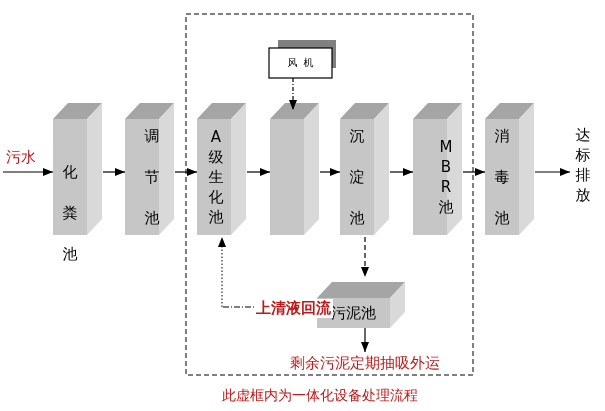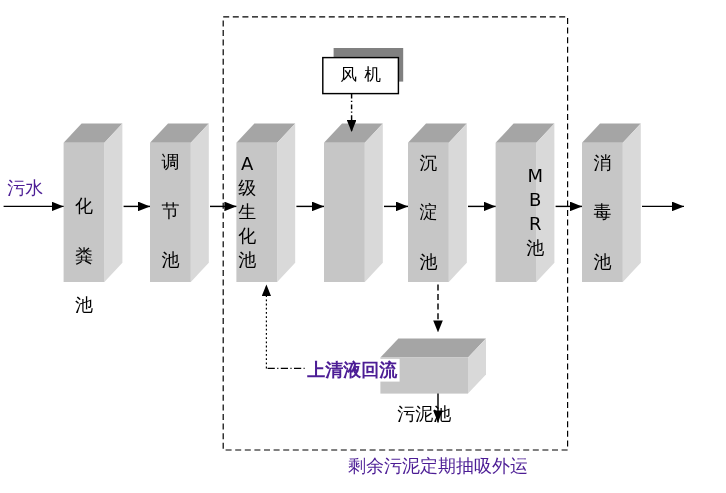--- a/index.html
+++ b/index.html
@@ -1,40 +1,40 @@
 <!DOCTYPE html>
 <html lang="zh"><head>
 <meta charset="utf-8">
 <style>
   html,body{margin:0;padding:0;background:#fff;}
   .stage{
     position:relative;width:605px;height:411px;background:#ffffff;overflow:hidden;
     font-family:"DejaVu Sans",sans-serif;color:#000;
   }
   .stage svg{position:absolute;left:0;top:0;}
-  .txt{position:absolute;font-size:15px;color:#4c1d95;white-space:nowrap;}
+  .txt{position:absolute;font-size:15px;color:#b91c1c;white-space:nowrap;}
   .tank-label{
     position:absolute;top:119px;width:34px;height:116px;
     display:flex;align-items:center;justify-content:center;
   }
   .stack{
     display:block;width:16px;word-break:break-all;text-align:center;
     font-size:15px;white-space:normal;
   }
   .lh3{line-height:41px;}
   .lh5{line-height:20px;}
   .lh4{line-height:20px;}
   .fan-label{
     position:absolute;left:269px;top:48px;width:63px;height:30px;
     display:flex;align-items:center;justify-content:center;
-    font-size:14px;letter-spacing:6px;padding-left:6px;box-sizing:border-box;
+    font-size:10px;letter-spacing:6px;padding-left:6px;box-sizing:border-box;
   }
   .sludge-label{
     position:absolute;left:317px;top:298px;width:73px;height:30px;
-    display:flex;align-items:center;justify-content:center;font-size:15px;margin-top:32px;
+    display:flex;align-items:center;justify-content:center;font-size:15px;
   }
   .reflux-label{background:#fff;padding:0 2px;}
   .caption{font-size:14px;}
   .out-label{
     position:absolute;left:575px;top:125px;width:16px;
     word-break:break-all;text-align:center;font-size:15px;line-height:20px;white-space:normal;
   }
 </style>
 </head>
 <body>
@@ -120,37 +120,39 @@
     <line x1="222" y1="307" x2="222" y2="237" stroke="#000" stroke-width="1" stroke-dasharray="1.5 2" marker-end="url(#ah)"></line>
   </svg>
 
   <div class="txt" style="left:6px;top:148px;">污水</div>
 
   <div class="fan-label">风机</div>
 
   <div class="tank-label" style="left:53px;margin-top:36px;">
     <span class="stack lh3">化粪池</span>
   </div>
-  <div class="tank-label" style="left:125px;font-family:Liberation Mono, monospace;">
+  <div class="tank-label" style="left:135px;">
     <span class="stack lh3">调节池</span>
   </div>
-  <div class="tank-label" style="left:189px;">
+  <div class="tank-label" style="left:199px;">
     <span class="stack lh5">A级生化池</span>
   </div>
   <div class="tank-label" style="left:340px;align-items:center;">
     <span class="stack lh3">沉淀池</span>
   </div>
   <div class="tank-label" style="left:413px;padding-left:16px;">
     <span class="stack lh4">MBR池</span>
   </div>
   <div class="tank-label" style="left:485px;border-radius:17px;">
     <span class="stack lh3">消毒池</span>
   </div>
 
   <div class="sludge-label">污泥池</div>
 
   <div class="txt reflux-label" style="left:254px;top:299px;font-weight:bold;">上清液回流</div>
 
-  <div class="txt" style="left:290px;top:354px;margin-top:25px;">剩余污泥定期抽吸外运</div>
+  <div class="txt" style="left:290px;top:354px;">剩余污泥定期抽吸外运</div>
 
+  <div class="out-label">达标排放</div>
 
+  <div class="txt caption" style="left:222px;top:387px;">此虚框内为一体化设备处理流程</div>
 
 </div>
 
 </body></html>

